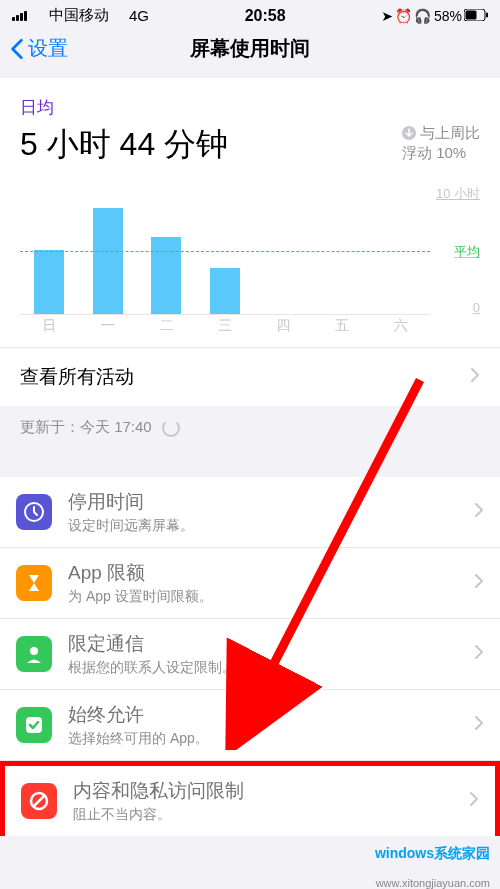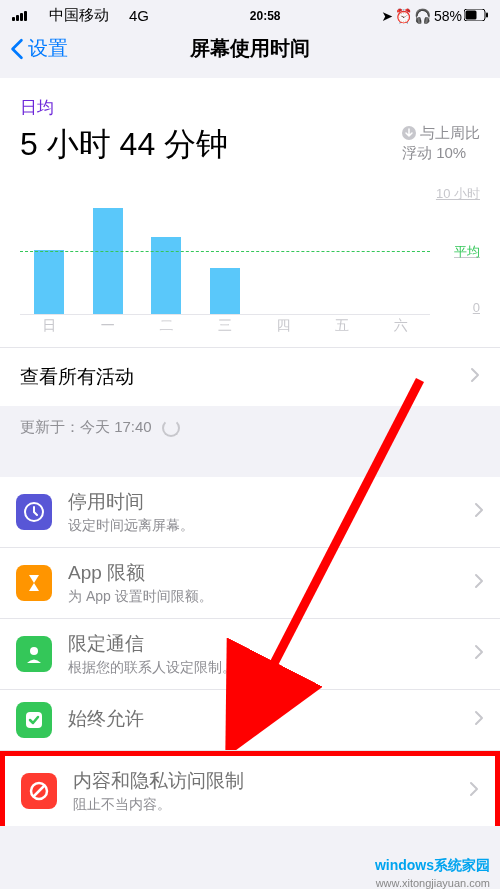--- a/index.html
+++ b/index.html
@@ -1,20 +1,20 @@
 <!DOCTYPE html>
 <html><head>
   <meta charset="utf-8">
   <style>
     * { margin: 0; padding: 0; box-sizing: border-box; }
     body { font-family: -apple-system, "Helvetica Neue", sans-serif; background: #f2f2f7; width: 500px; height: 889px; overflow: hidden; position: relative; }
     
     .status-bar { display: flex; justify-content: space-between; align-items: center; padding: 6px 12px 2px; font-size: 15px; font-weight: 500; }
     .status-left { display: flex; align-items: center; gap: 20px; }
-    .status-center { font-size: 12px; font-weight: 600; }
+    .status-center { font-size: 16px; font-weight: 600; }
     .status-right { display: flex; align-items: center; gap: 2px; font-size: 14px; }
     .signal-bars { display: inline-flex; align-items: flex-end; gap: 1px; margin-right: 2px; }
     .signal-bars span { width: 3px; background: #000; border-radius: 1px; }
     .signal-bars span:nth-child(1) { height: 4px; }
     .signal-bars span:nth-child(2) { height: 6px; }
     .signal-bars span:nth-child(3) { height: 8px; }
     .signal-bars span:nth-child(4) { height: 10px; }
     
     .nav-bar { display: flex; align-items: center; padding: 8px 10px 16px; position: relative; }
     .back-btn { color: #007aff; font-size: 20px; display: flex; align-items: center; }
@@ -49,21 +49,21 @@
     .menu-icon { width: 36px; height: 36px; border-radius: 8px; margin-right: 16px; display: flex; align-items: center; justify-content: center; flex-shrink: 0; }
     .menu-text { flex: 1; }
     .menu-title { font-size: 19px; color: #737373; margin-bottom: 2px; }
     .menu-sub { font-size: 14px; color: #8e8e93; }
     .menu-chev { color: #c7c7cc; }
     
     .highlight-box { border: 5px solid #ff0000; }
     
     .arrow-overlay { position: absolute; pointer-events: none; z-index: 100; }
     
-    .watermark { position: absolute; bottom: 14px; right: 10px; font-size: 14px; margin-top: 28px; }
+    .watermark { position: absolute; bottom: 26px; right: 10px; font-size: 14px; margin-top: 28px; }
     .watermark .w { color: #00a4ef; font-weight: bold; }
     .watermark-sub { color: #888; font-size: 11px; position: absolute; bottom: 0px; right: 10px; }
     
     .chev-svg { width: 10px; height: 16px; }
   </style>
 </head>
 <body>
 
 <div class="status-bar">
   <div class="status-left">
@@ -207,20 +207,21 @@
   </div>
     <div class="menu-item">
     <div class="menu-icon" style="background:#34c759">
         <svg width="22" height="22" viewBox="0 0 22 22">
           <rect x="3" y="3" width="16" height="16" rx="4" fill="#fff"></rect>
           <path d="M7 11 L10 14 L15 8" stroke="#34c759" stroke-width="2.5" fill="none" stroke-linecap="round" stroke-linejoin="round"></path>
         </svg>
       </div>
     <div class="menu-text">
       <div class="menu-title">始终允许</div>
+      <div class="menu-sub">选择始终可用的 App。</div>
     </div>
     <span class="menu-chev"><svg class="chev-svg" viewBox="0 0 10 16">
           <path d="M2 2 L8 8 L2 14" stroke="#c7c7cc" stroke-width="2" fill="none" stroke-linecap="round" stroke-linejoin="round"></path>
         </svg></span>
   </div>
     <div class="menu-item highlight-box">
     <div class="menu-icon" style="background:#ff3b30">
         <svg width="22" height="22" viewBox="0 0 22 22">
           <circle cx="11" cy="11" r="8" fill="none" stroke="#fff" stroke-width="2.5"></circle>
           <line x1="5" y1="17" x2="17" y2="5" stroke="#fff" stroke-width="2.5"></line>

